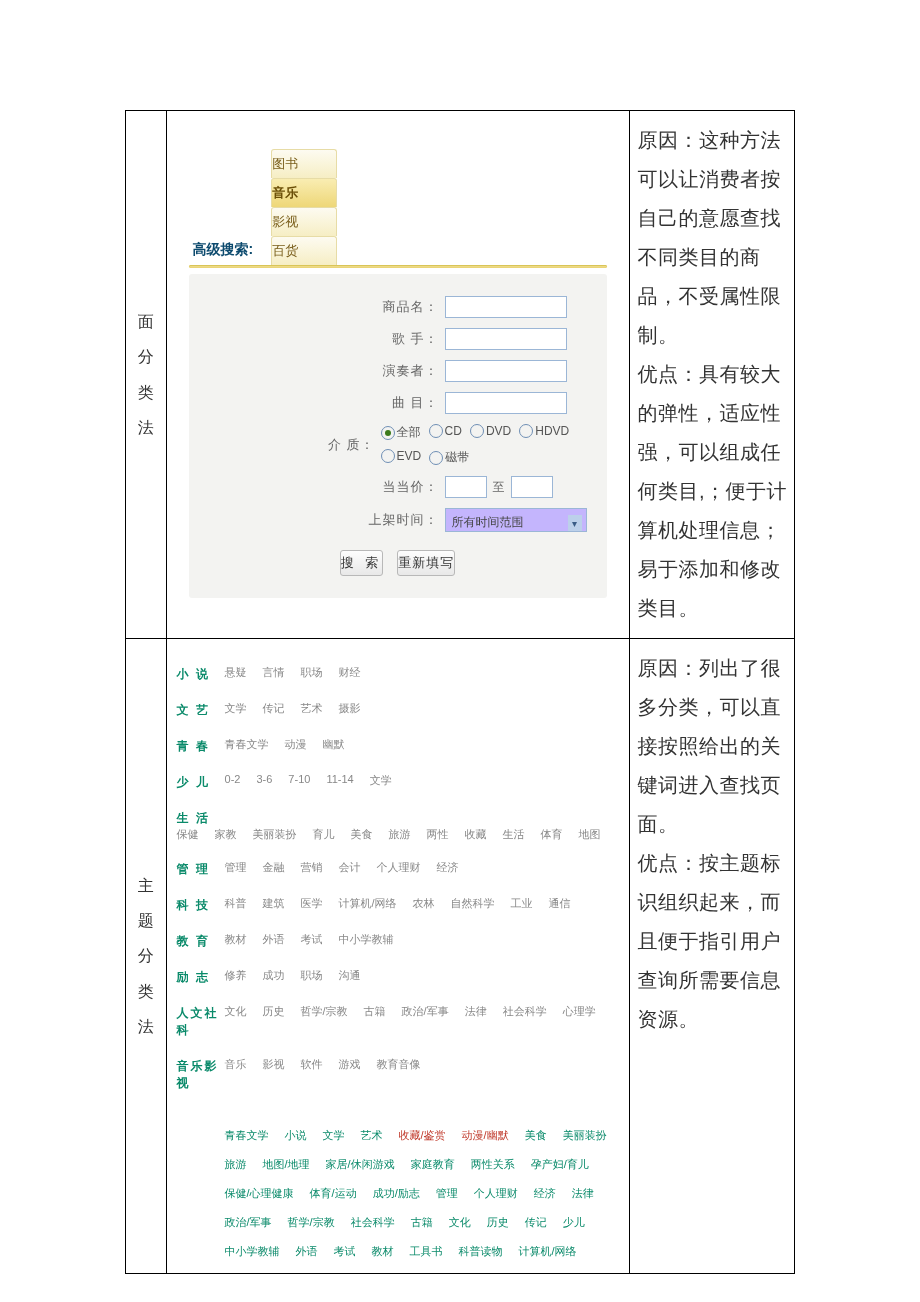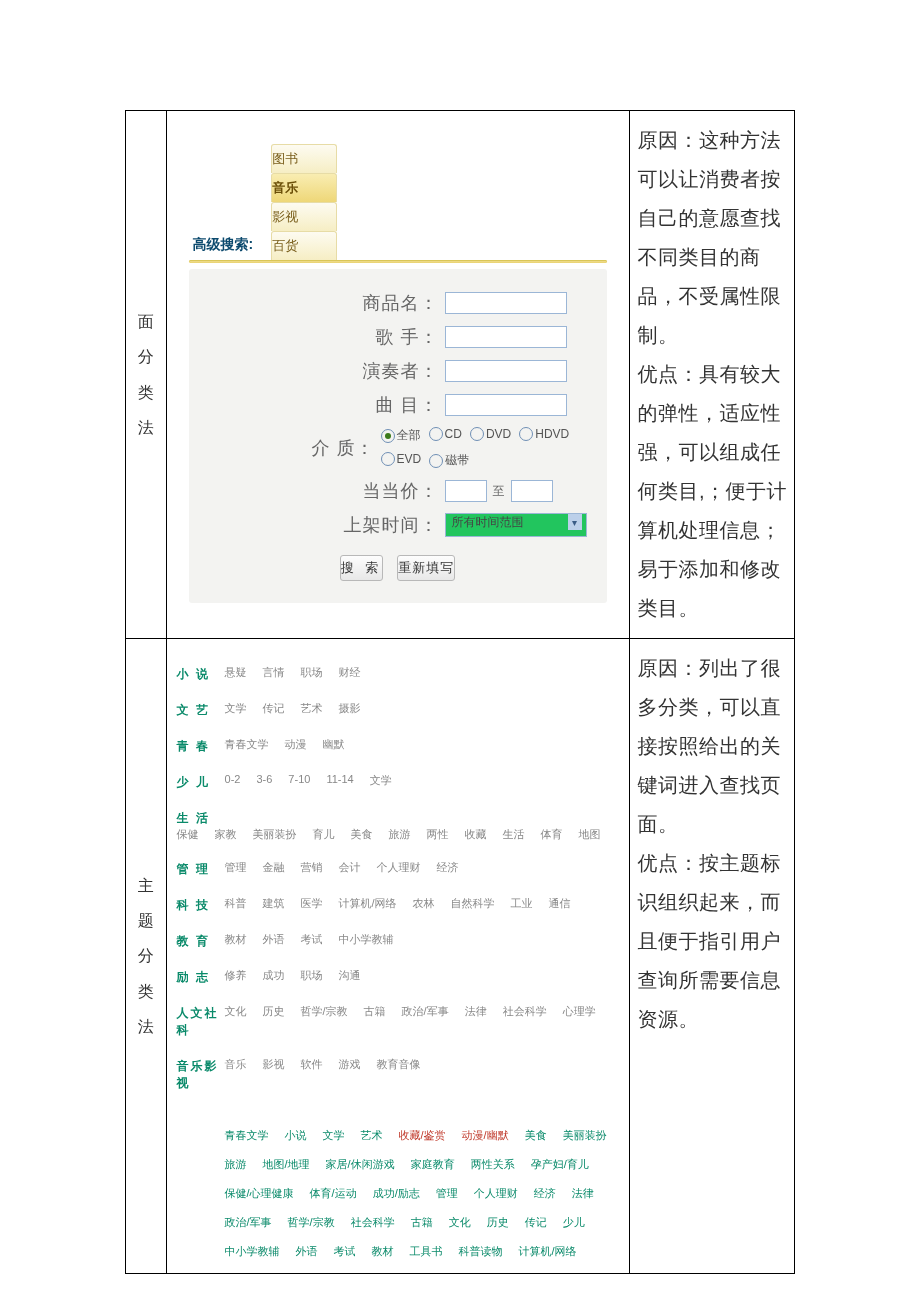--- a/index.html
+++ b/index.html
@@ -92,21 +92,21 @@
   }
   .frow {
     display: flex;
     align-items: center;
     margin-bottom: 10px;
   }
   .flabel {
     width: 230px;
     text-align: right;
     padding-right: 6px;
-    font-size: 18px;
+    font-size: 13px;
     color: #666;
     letter-spacing: 1px;
   }
   .finput {
     height: 20px;
     width: 120px;
     border: 1px solid #9bb6d6;
     background: #fff;
   }
   .fshort { width: 40px; }
@@ -114,22 +114,22 @@
   .radio-item { display: flex; align-items: center; gap: 2px; color: #555; font-size: 12px; }
   .radio-dot {
     width: 12px; height: 12px; border: 1px solid #6f8fb5; border-radius: 50%; display: inline-flex; align-items: center; justify-content: center;
   }
   .radio-dot.on::after { content:""; width:6px; height:6px; background:#3b7a1c; border-radius:50%; }
   .ftext-between { padding: 0 6px; color:#666; }
   .fselect {
     height: 22px;
     width: 130px;
     border: 1px solid #9bb6d6;
-    background: #22c55e;
-    display: flex; align-items:flex-start; justify-content:space-between;
+    background: #c4b5fd;
+    display: flex; align-items:flex-end; justify-content:space-between;
     padding: 0 4px 0 6px;
     font-size: 12px; color:#444;
   }
   .fselect .caret {
     width: 14px; height: 16px; background:#bcd0ea; display:flex; align-items:center; justify-content:center;
     color:#3a5c86; font-size:10px;
   }
   .btn-row { display:flex; gap:14px; justify-content:center; margin-top:18px; }
   .btn {
     padding: 3px 0;

